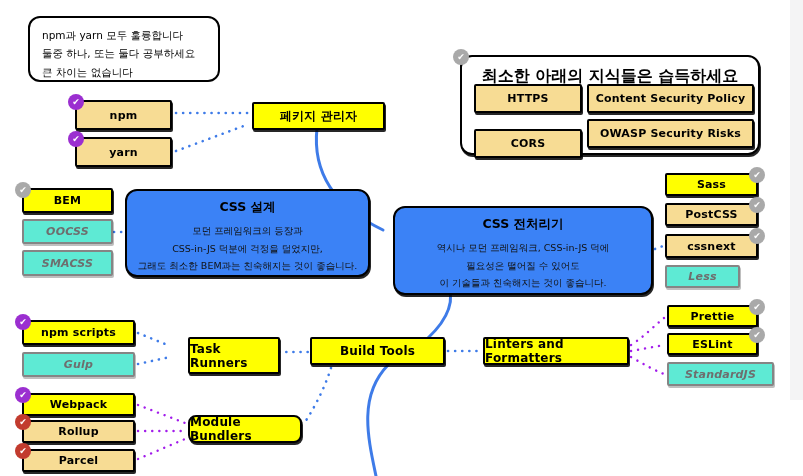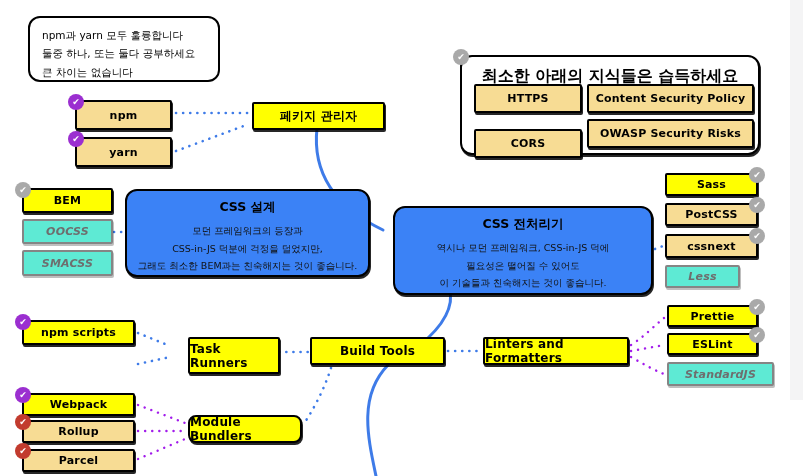--- a/index.html
+++ b/index.html
@@ -148,20 +148,23 @@
     <span>cssnext</span>
   </div>
   <div class="node gray" style="left:665px;top:265px;width:75px;height:23px;">
     <span>Less</span>
   </div>
 
   <div class="node yellow" style="left:22px;top:320px;width:113px;height:25px;">
     <span class="badge b-purple tl">✔</span>
     <span>npm scripts</span>
   </div>
+  <div class="node gray" style="left:22px;top:352px;width:113px;height:25px;">
+    <span>Gulp</span>
+  </div>
   <div class="node yellow big" style="left:188px;top:337px;width:92px;height:37px;">
     <span>Task Runners</span>
   </div>
   <div class="node yellow big" style="left:310px;top:337px;width:135px;height:28px;">
     <span>Build Tools</span>
   </div>
   <div class="node yellow big" style="left:483px;top:337px;width:146px;height:28px;">
     <span>Linters and Formatters</span>
   </div>
 

